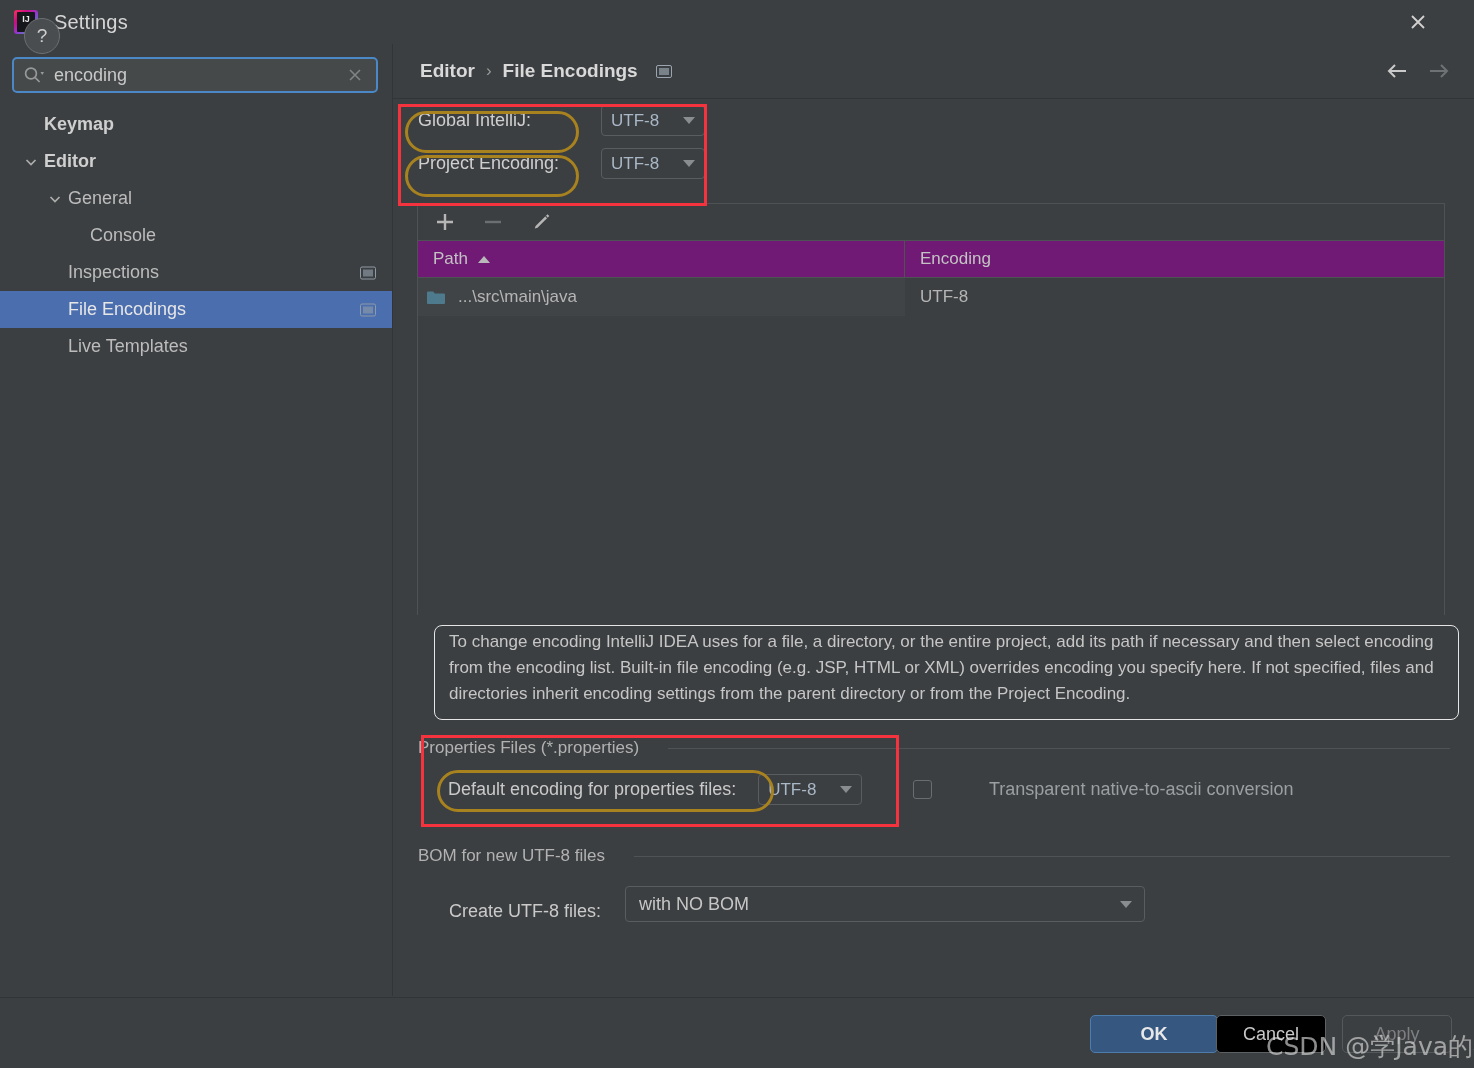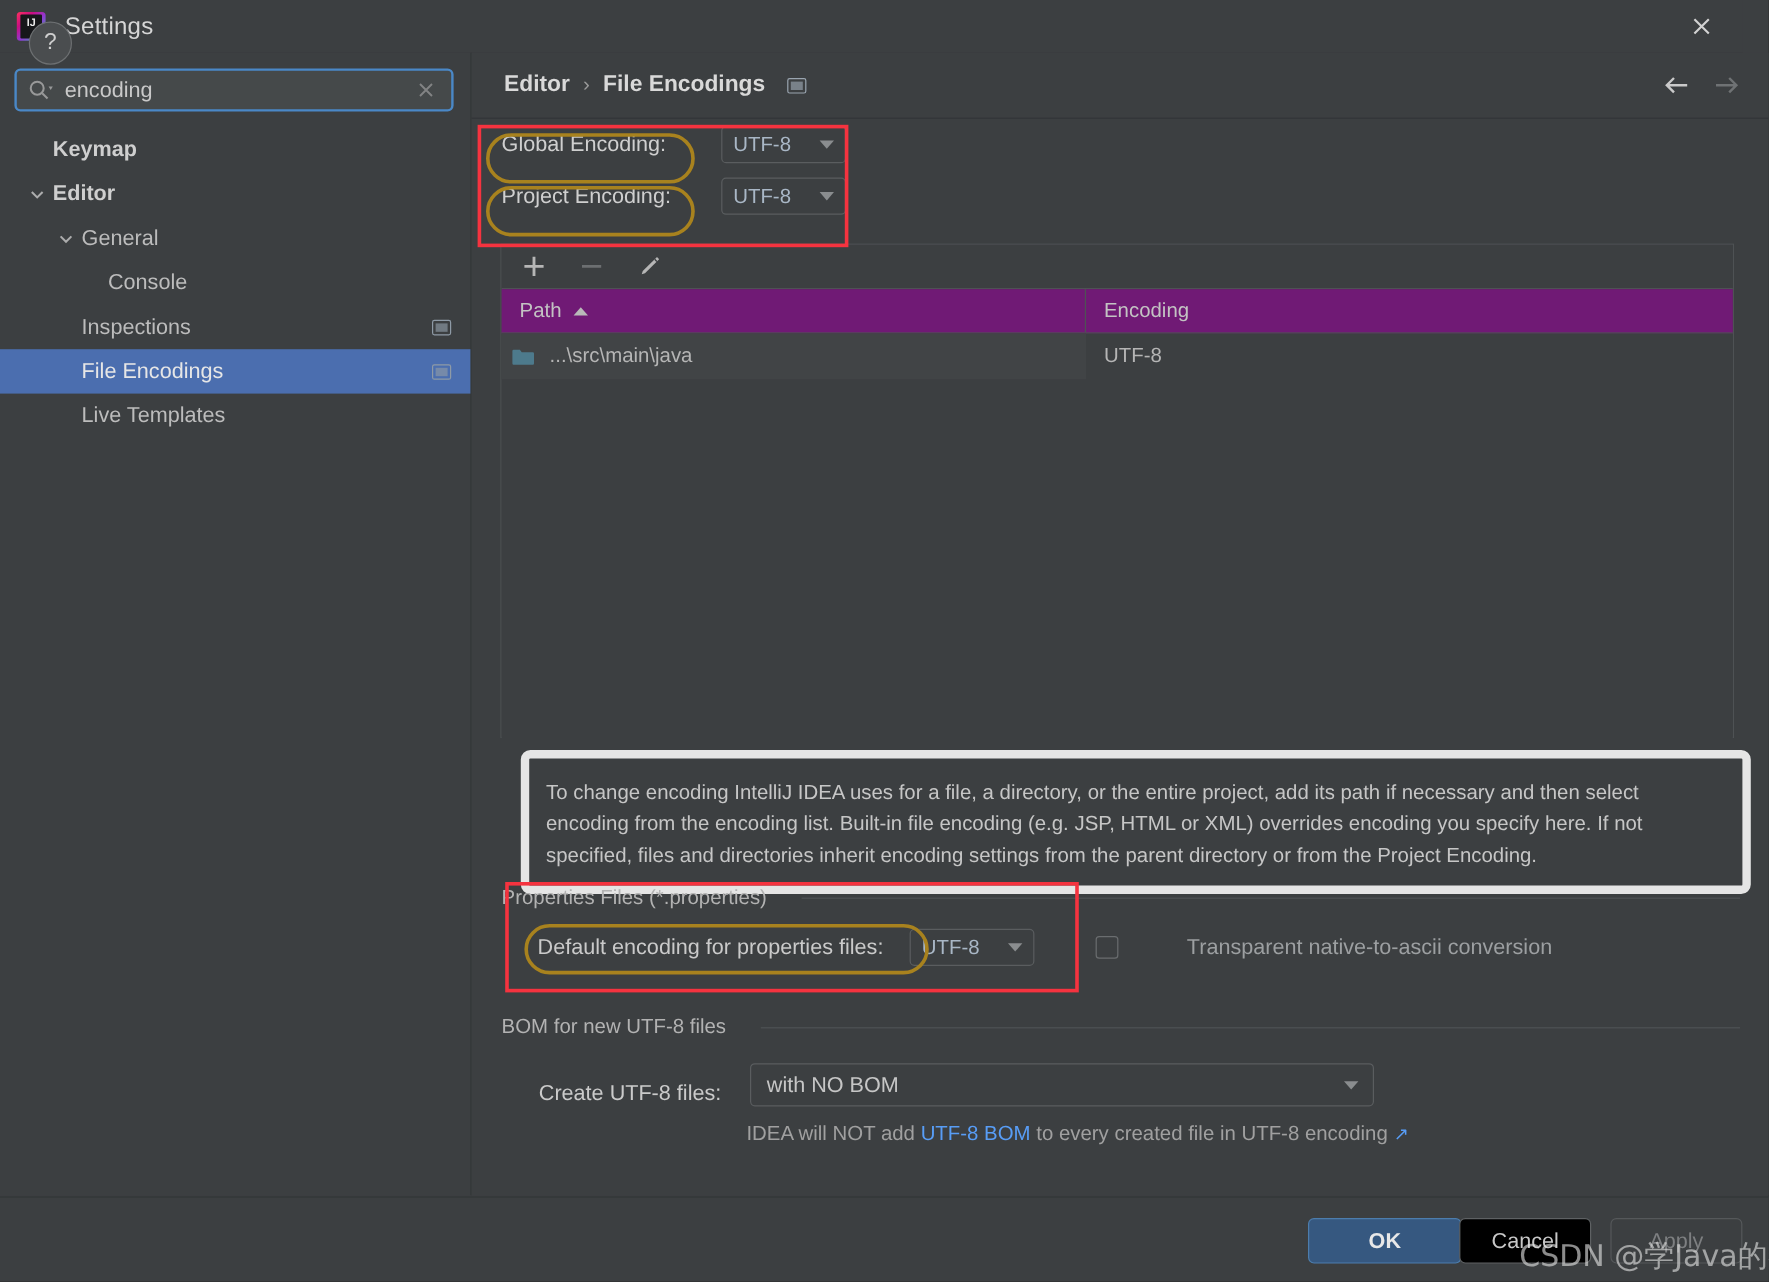--- a/index.html
+++ b/index.html
@@ -295,23 +295,23 @@
   .td.path { width: 487px; padding-left: 8px; background: #414446; }
   .td.enc { flex: 1; padding-left: 15px; }
   .folder-icon { width: 20px; height: 17px; flex: none; margin-right: 12px; }
 
   
   .infobox {
     position: absolute;
     left: 434px; top: 625px;
     width: 1025px;
     box-sizing: border-box;
-    border: 7px solid #e5e5e5;
+    border: 1px solid #e5e5e5;
     border-radius: 8px;
-    padding: 16px 15px 13px 14px;
+    padding: 3px 15px 13px 14px;
     color: #c6c6c6;
     font-size: 17px;
     line-height: 1.52;
     background: #3c3f41;
   }
 
   
   .sec-title-row {
     position: absolute;
     left: 418px;
@@ -542,21 +542,21 @@
         <span class="navarrow">
           <svg width="26" height="26" viewBox="0 0 26 26">
             <path d="M4 13 L21 13 M15 7 L21 13 L15 19" stroke="#6f7274" stroke-width="2" fill="none"></path>
           </svg>
         </span>
       </span>
     </div>
 
     <div class="enc-rows">
       <div class="enc-row">
-        <span class="enc-label">Global Encoding:</span>
+        <span class="enc-label">Global IntelliJ:</span>
         <span class="combo small">
           <span>UTF-8</span>
           <span class="caret"></span>
         </span>
       </div>
       <div class="enc-row">
         <span class="enc-label">Project Encoding:</span>
         <span class="combo small">
           <span>UTF-8</span>
           <span class="caret"></span>
@@ -634,23 +634,20 @@
   </div>
 
   <div class="bom-row">
     <span class="bom-label">Create UTF-8 files:</span>
     <span class="combo wide">
       <span>with NO BOM</span>
       <span class="caret"></span>
     </span>
   </div>
 
-  <div class="hint-row">
-    <span>IDEA will NOT add </span><span class="hint-link">UTF-8 BOM</span><span> to every created file in UTF-8 encoding</span><span class="ext-arrow">↗</span>
-  </div>
 
   <div class="footer"></div>
   <div class="help-btn">?</div>
   <div class="btn ok">OK</div>
   <div class="btn cancel">Cancel</div>
   <div class="btn apply">Apply</div>
 
   <div class="ann-rect" style="left:398px; top:104px; width:309px; height:102px;"></div>
   <div class="ann-ellipse" style="left:405px; top:111px; width:174px; height:42px;"></div>
   <div class="ann-ellipse" style="left:405px; top:155px; width:174px; height:42px;"></div>

